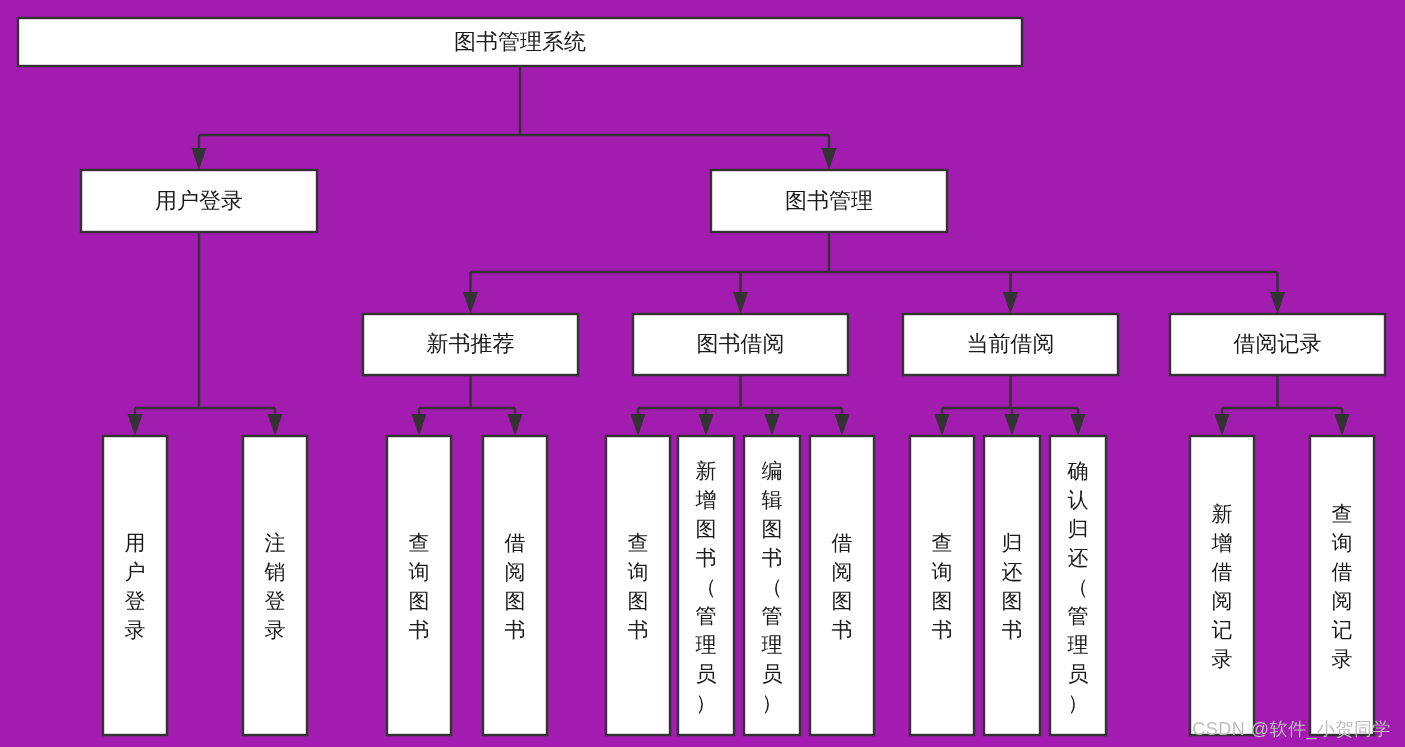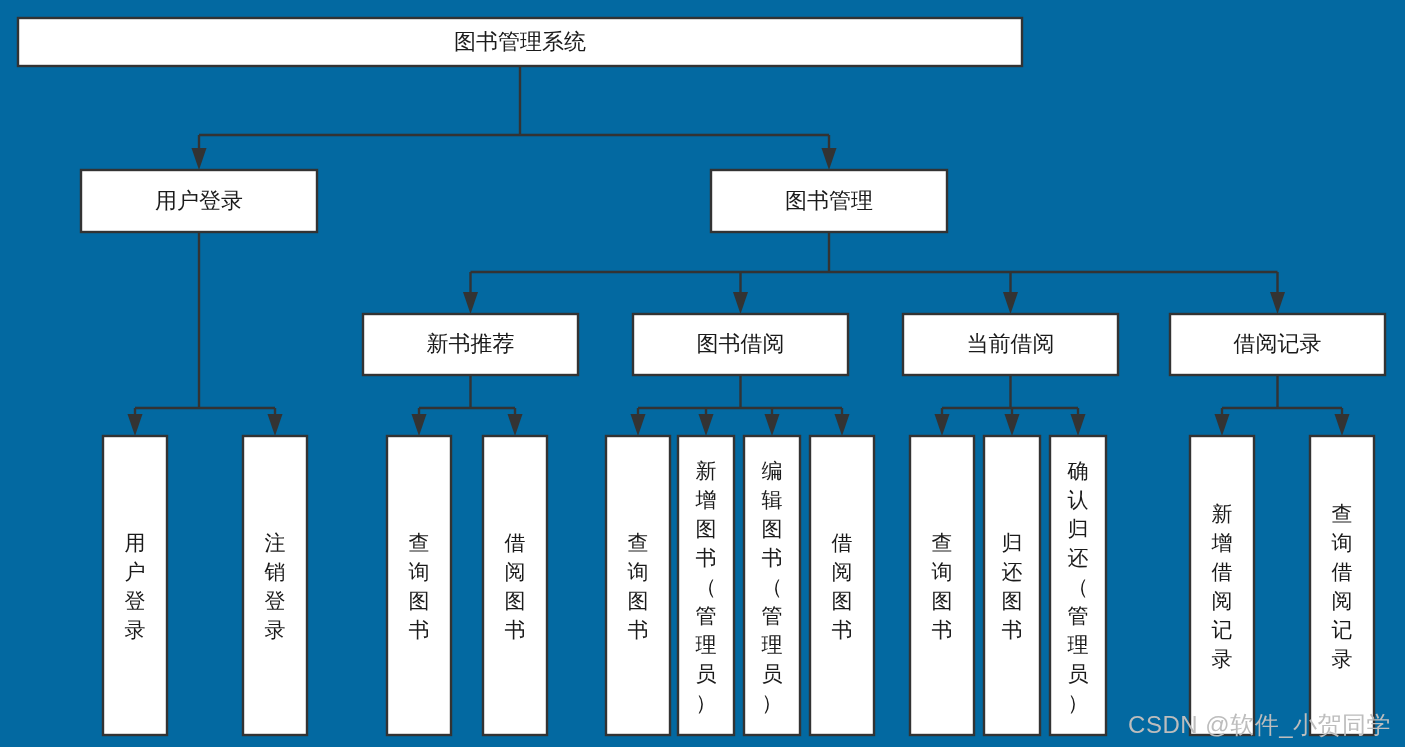--- a/index.html
+++ b/index.html
@@ -8,21 +8,21 @@
     padding: 0;
     background: #ffffff;
   }
   body {
     font-family: "Liberation Sans", "DejaVu Sans", sans-serif;
   }
   #diagram-root {
     position: relative;
     width: 1405px;
     height: 747px;
-    background: #0369a1;
+    background: #a21caf;
     overflow: hidden;
   }
   svg#tree-svg {
     position: absolute;
     left: 0;
     top: 0;
     width: 1405px;
     height: 747px;
     display: block;
   }
@@ -52,21 +52,21 @@
     fill: #1a1a1a;
     font-family: "Liberation Sans", "DejaVu Sans", sans-serif;
     font-size: 21px;
     text-anchor: middle;
   }
   .watermark {
     position: absolute;
     right: 14px;
     bottom: 6px;
     font-family: "Liberation Sans", "DejaVu Sans", sans-serif;
-    font-size: 24px;
+    font-size: 18px;
     color: #bdbdbd;
     letter-spacing: 0.5px;
     white-space: nowrap;
     pointer-events: none;
     user-select: none;
   }
 </style>
 </head>
 <body>
 

